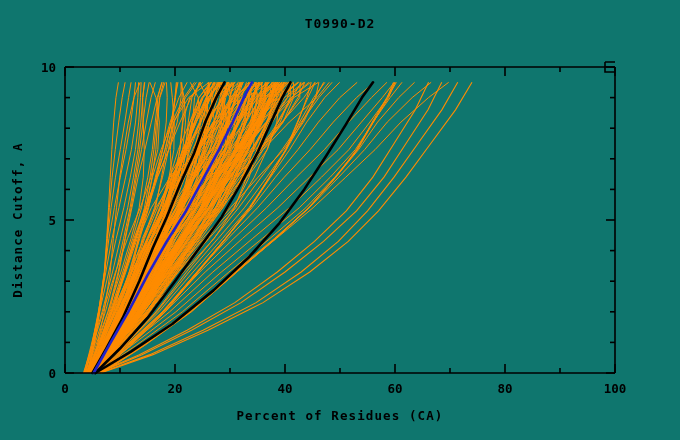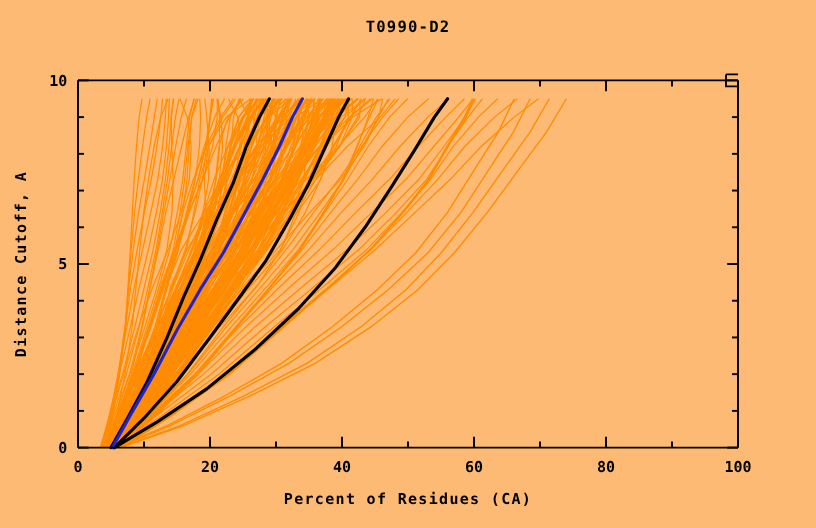--- a/index.html
+++ b/index.html
@@ -1,18 +1,18 @@
 <!DOCTYPE html>
 <html><head>
 <meta charset="utf-8">
 <style>
   html,body{margin:0;padding:0;background:#ffffff;}
   body{width:680px;height:440px;overflow:hidden;
        font-family:"DejaVu Sans Mono","Liberation Mono",monospace;}
-  #root{position:relative;width:680px;height:440px;background:#fdba74;}
+  #root{position:relative;width:680px;height:440px;background:#0f766e;}
 
   #plot-title{
     position:absolute;left:0;top:16px;width:680px;text-align:center;
     font-size:13px;font-weight:bold;letter-spacing:1px;color:#000;
     font-family:"DejaVu Sans Mono","Liberation Mono",monospace;
   }
 
   #chart-area{position:absolute;left:0;top:0;width:680px;height:440px;}
   svg{display:block;}
 

